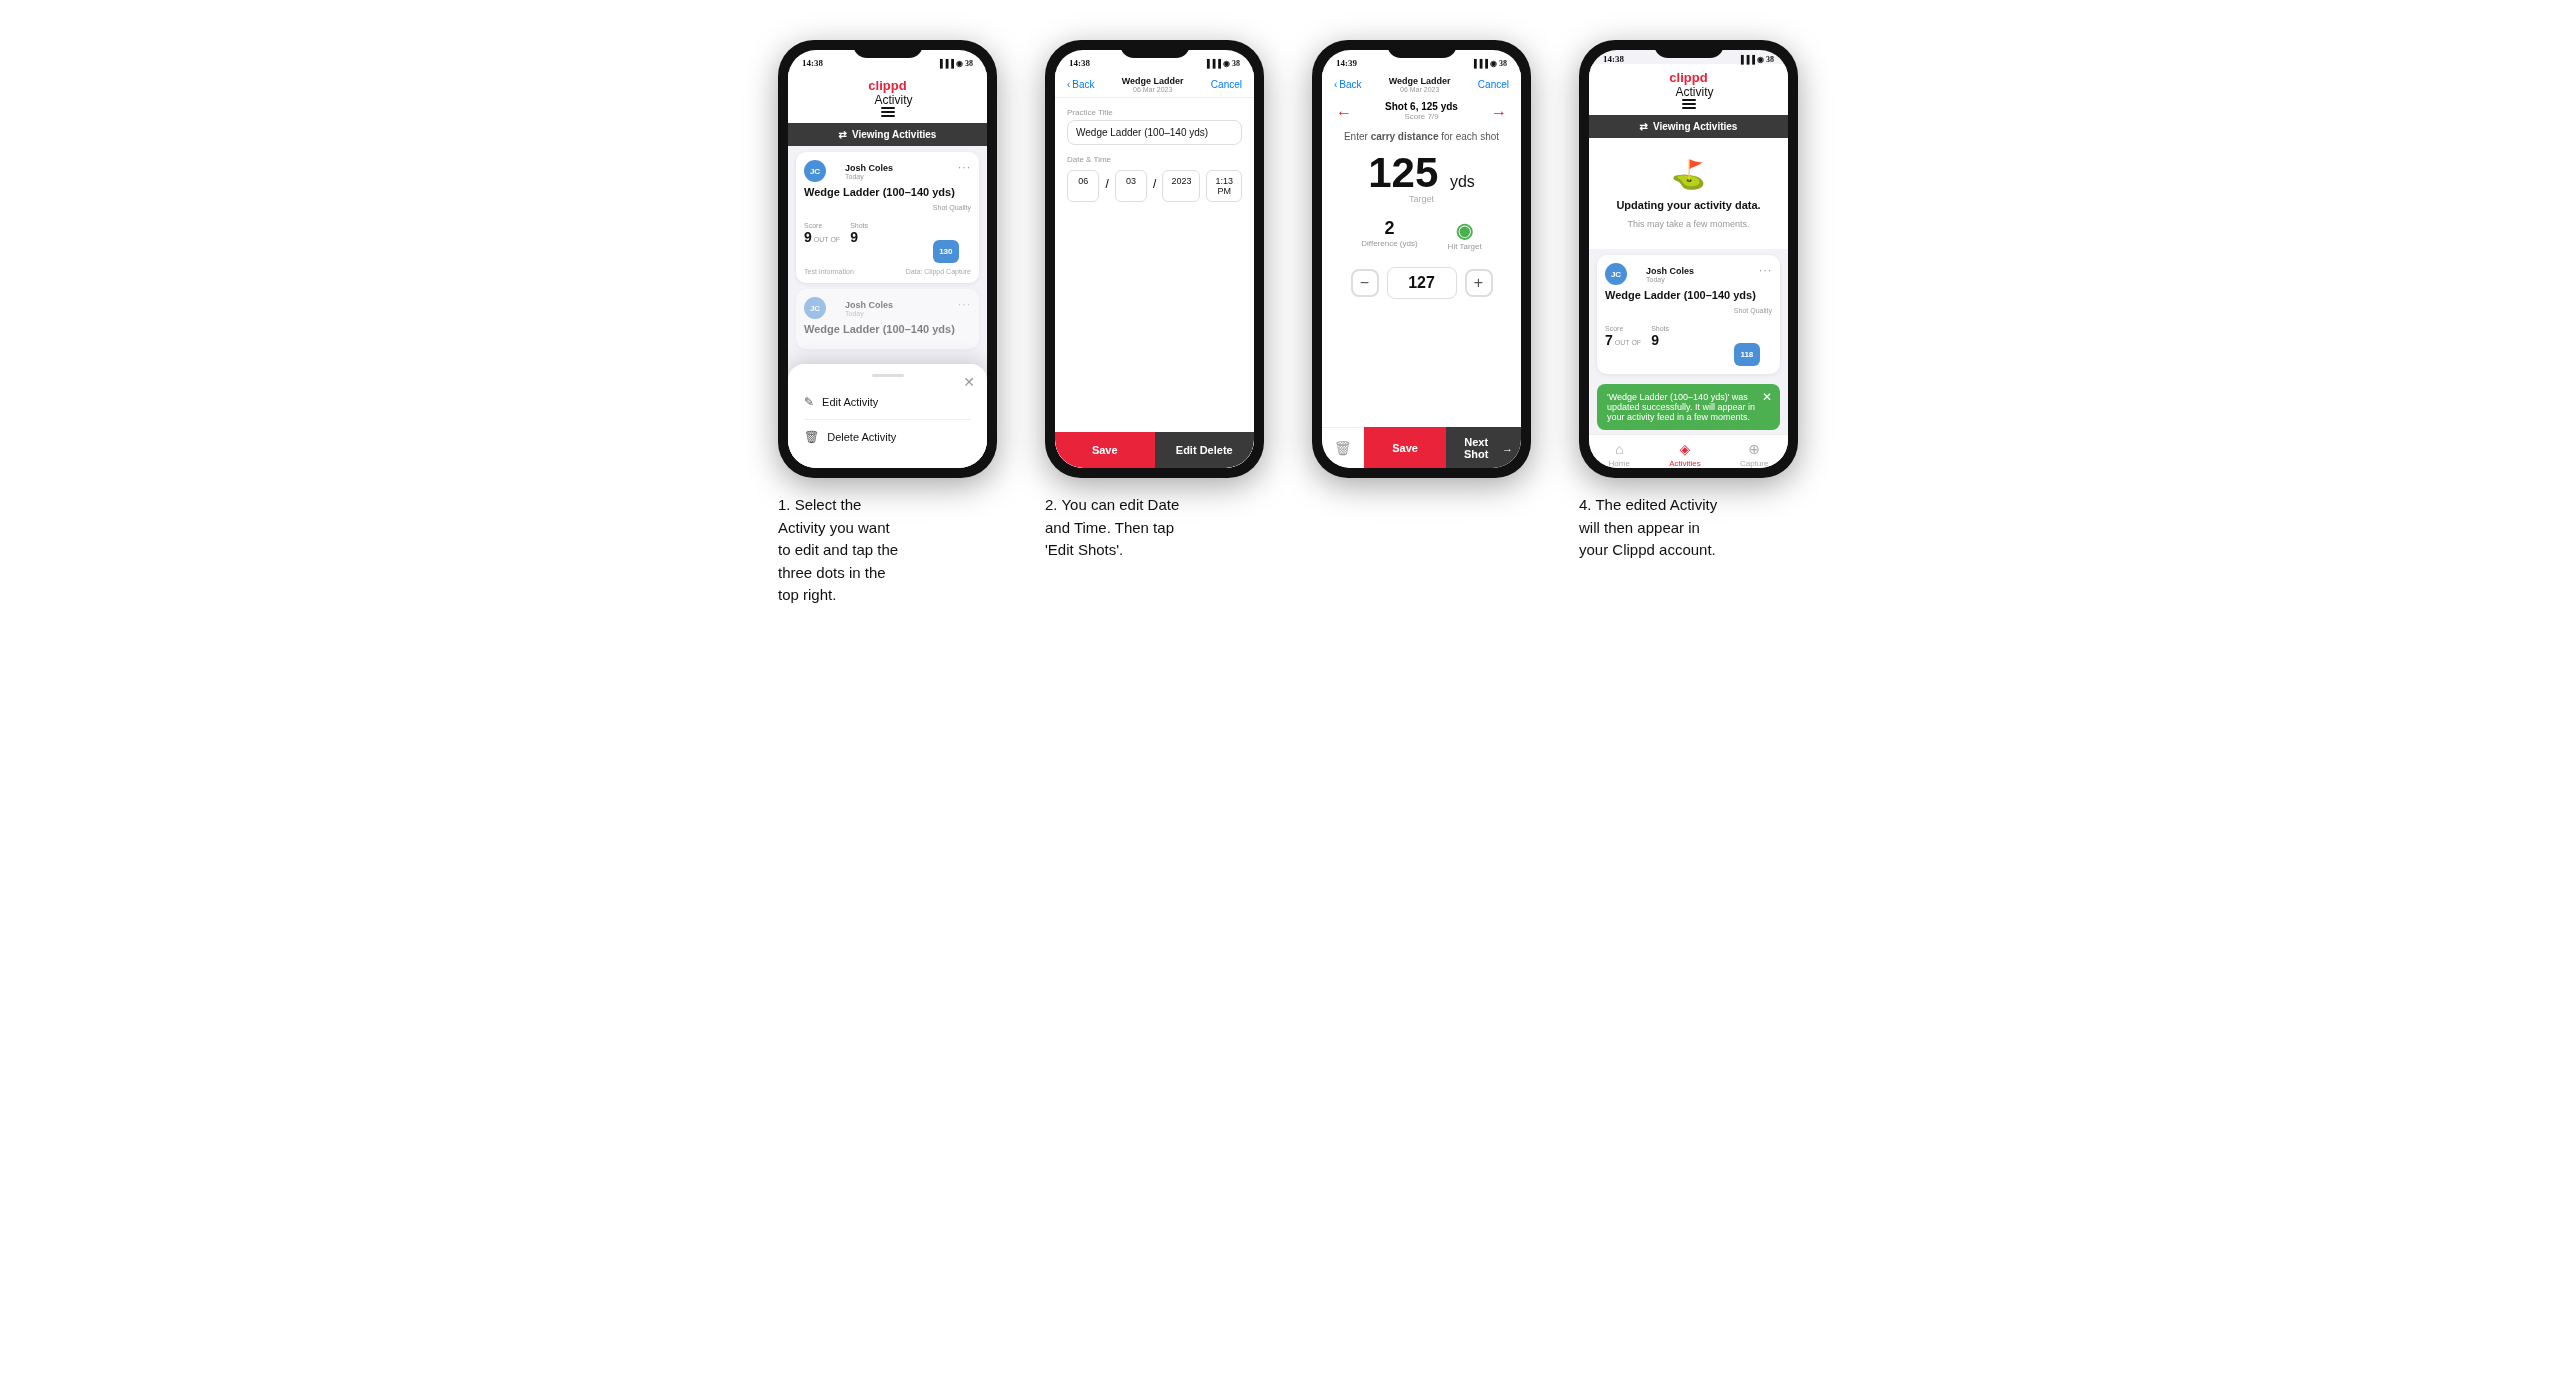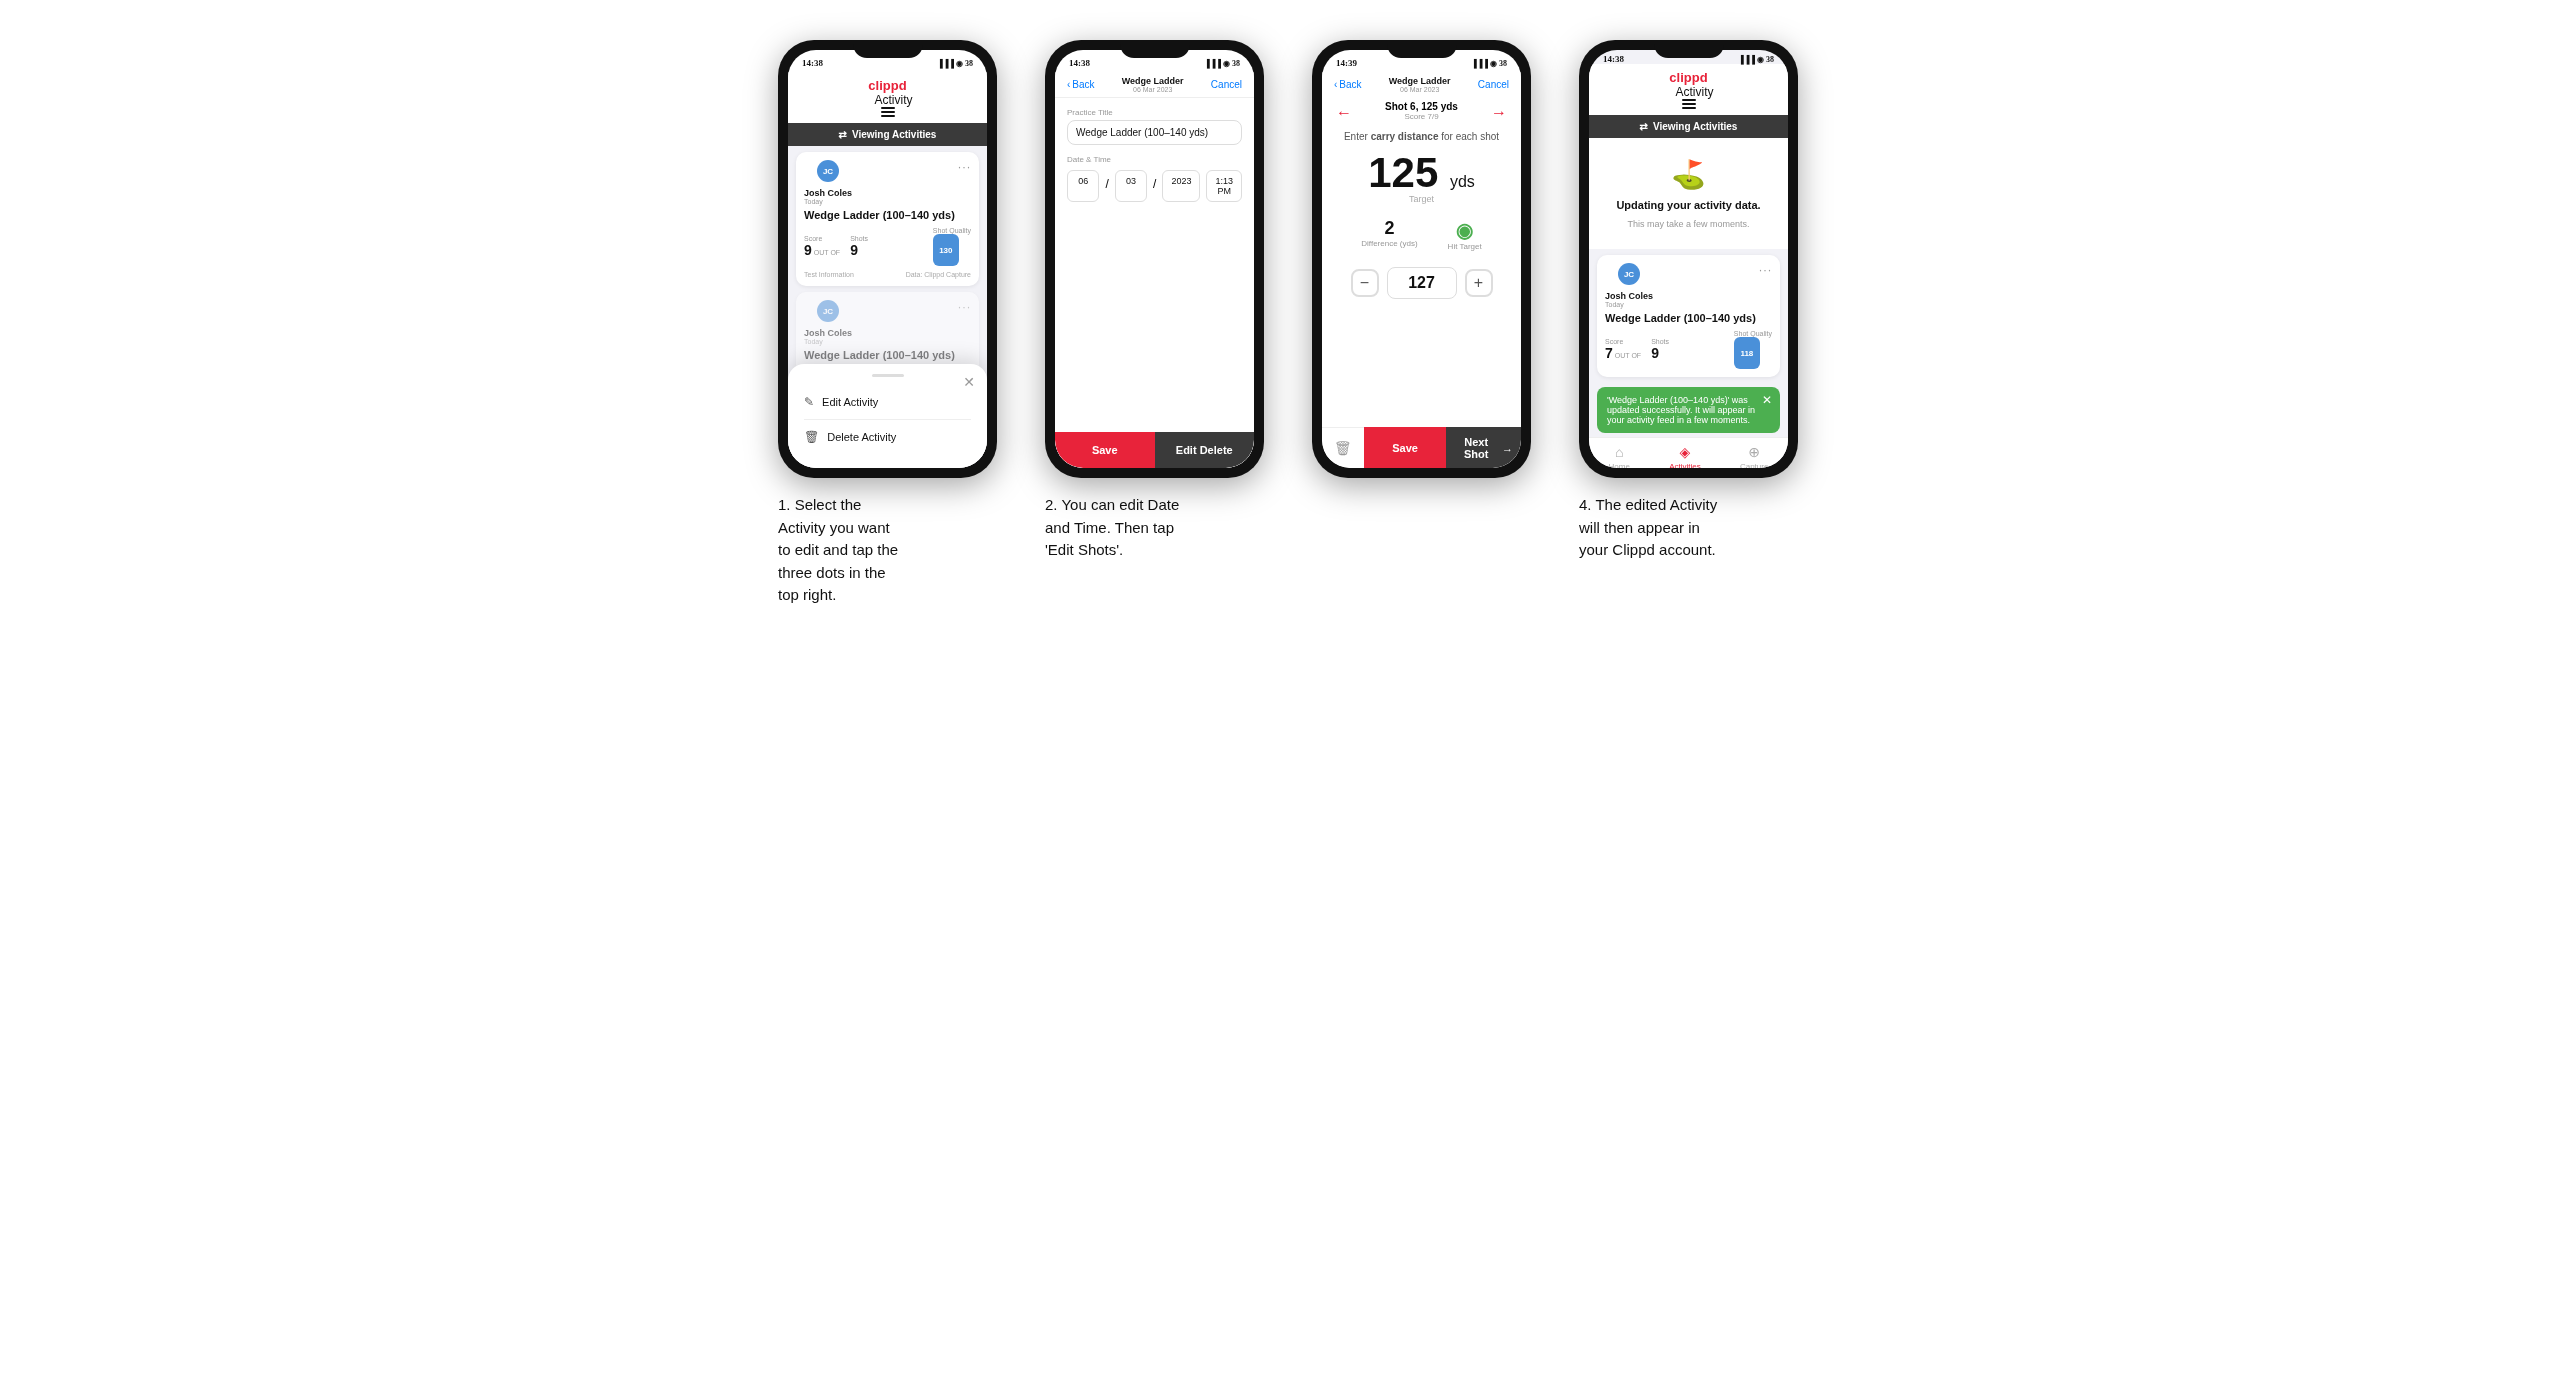--- a/index.html
+++ b/index.html
@@ -108,47 +108,47 @@
       border-radius: 10px;
       padding: 8px;
       box-shadow: 0 1px 4px rgba(0,0,0,0.08);
     }
     .card-header {
       display: flex;
       justify-content: space-between;
       align-items: flex-start;
       margin-bottom: 4px;
     }
-    .user-info { display: flex; align-items: center; gap: 6px; flex-direction: column; }
+    .user-info { display: flex; align-items: center; gap: 19px; }
     .avatar {
       width: 22px; height: 22px;
       border-radius: 50%;
       background: #ccc;
       overflow: hidden;
       display: flex; align-items: center; justify-content: center;
       font-size: 8px; color: #fff; font-weight: 700;
     }
     .avatar.blue { background: #4a90d9; }
     .user-name { font-size: 9px; font-weight: 700; color: #111; }
     .user-date { font-size: 7px; color: #999; }
     .three-dots { font-size: 12px; color: #999; letter-spacing: 0.5px; cursor: pointer; }
     .card-title { font-size: 11px; font-weight: 700; color: #111; margin-bottom: 6px; }
     .card-stats { display: flex; gap: 10px; align-items: center; }
     .stat-group { display: flex; flex-direction: column; }
     .stat-label { font-size: 7px; color: #999; }
     .stat-value { font-size: 14px; font-weight: 800; color: #111; display: flex; align-items: baseline; gap: 2px; }
     .stat-outof { font-size: 7px; color: #999; font-weight: 400; }
     .shot-quality-badge {
-      width: 26px; height: 32px;
+      width: 26px; height: 23px;
       background: #4a90d9;
       border-radius: 6px;
       color: #fff;
       font-size: 8px;
       font-weight: 800;
-      display: flex; align-items: center; justify-content: center;
+      display: flex; align-items: center; justify-content: center; margin-top: 29px;
     }
     .card-footer {
       display: flex;
       justify-content: space-between;
       margin-top: 5px;
       font-size: 7px;
       color: #aaa;
     }
     
     .bottom-sheet {

